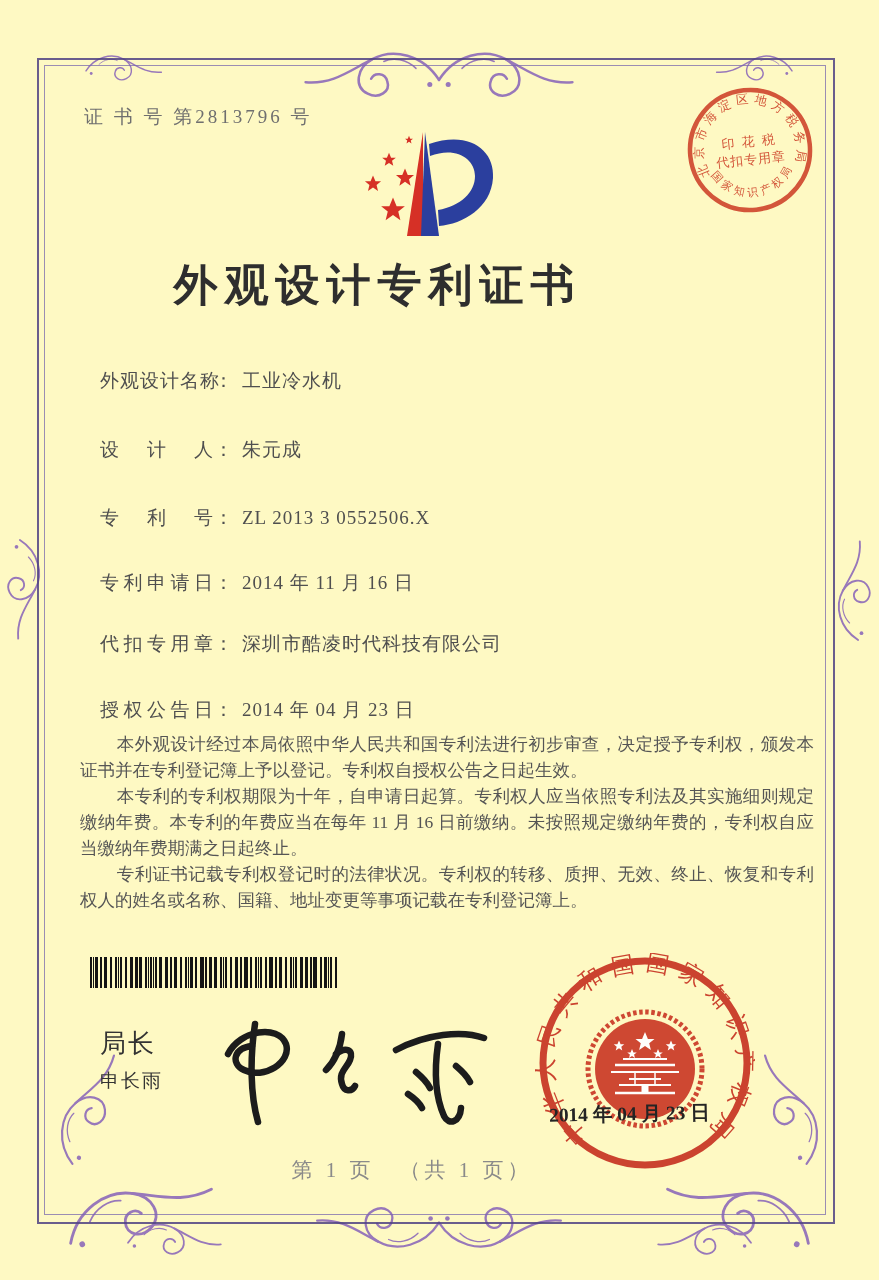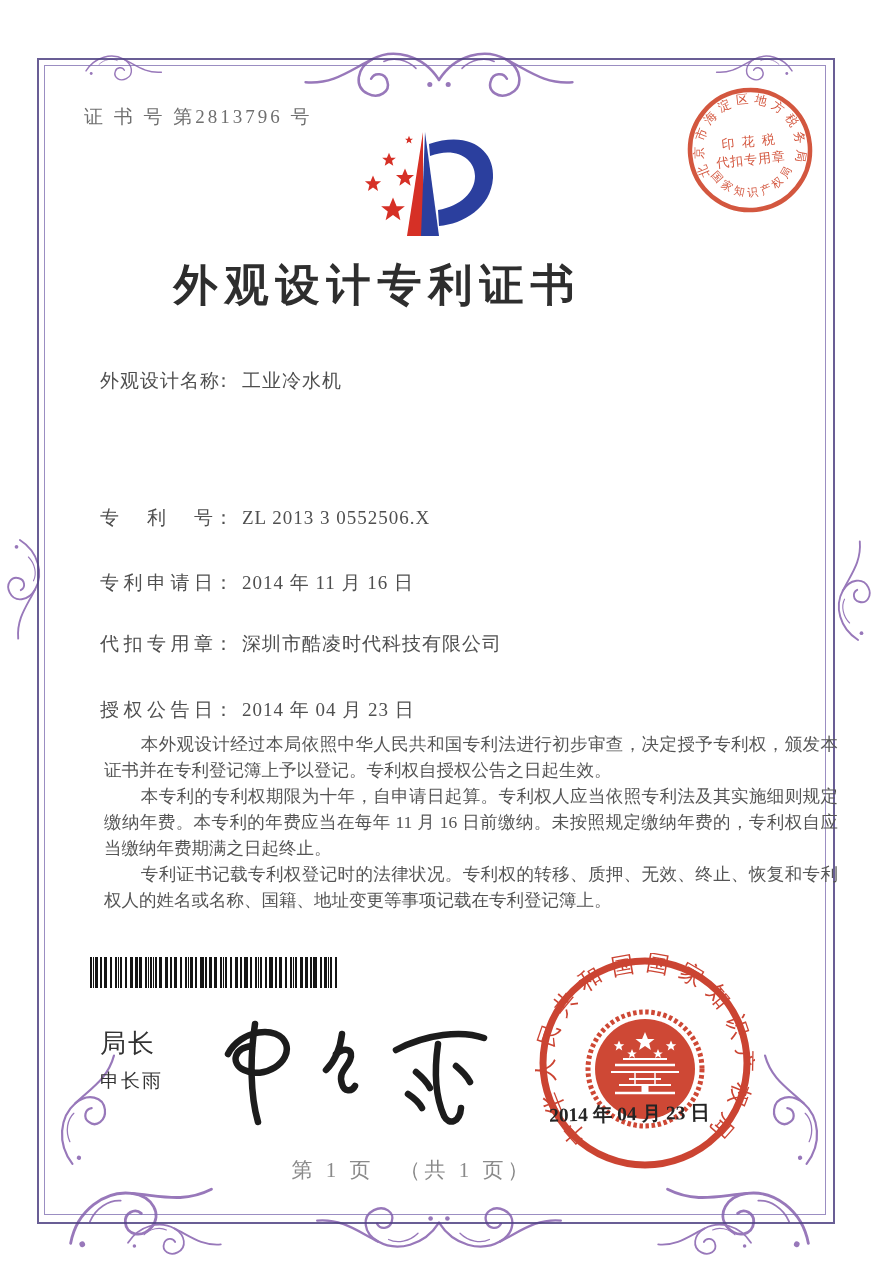--- a/index.html
+++ b/index.html
@@ -1,35 +1,35 @@
 <!DOCTYPE html>
 <html><head>
 <meta charset="utf-8">
 <style>
   html,body{margin:0;padding:0;background:#e8e8e8;}
   .page{
     position:relative;width:879px;height:1280px;margin:0 auto;
-    background:#ffffff;overflow:hidden;
+    background:#fef9c3;overflow:hidden;
     font-family:"Liberation Serif","DejaVu Serif",serif;
   }
   
   .frame-outer{position:absolute;left:37px;top:58px;width:794px;height:1162px;
     border:2.5px solid rgba(79,66,130,.85);}
   .frame-inner{position:absolute;left:44px;top:65px;width:780px;height:1148px;
     border:1px solid rgba(122,104,173,.75);}
   .ornaments{position:absolute;left:0;top:0;pointer-events:none;}
   .cert-no{position:absolute;left:84px;top:104px;font-size:19px;letter-spacing:3px;
     color:#6f6f6f;}
   .logo{position:absolute;left:363px;top:128px;}
   .title{position:absolute;left:0;top:240px;width:723px;margin:16px;text-align:center;
     font-size:44px;font-weight:bold;letter-spacing:7px;color:#2e2e2e;}
   .field{position:absolute;left:100px;font-size:19px;color:#4f4f4f;letter-spacing:1px;white-space:nowrap;}
   .f-label{display:inline-block;width:114px;text-align:justify;text-align-last:justify;}
   .f-colon{display:inline-block;margin-right:8px;}
-  .body-text{position:absolute;left:104px;top:731px;width:734px;font-size:17.5px;
+  .body-text{position:absolute;left:80px;top:731px;width:734px;font-size:17.5px;
     line-height:26px;color:#555;text-align:justify;}
   .body-text p{margin:0;text-indent:2.1em;}
   .barcode{position:absolute;left:90px;top:957px;width:248px;height:31px;
     background:
       repeating-linear-gradient(90deg,#141414 0 2px,transparent 2px 5px),
       repeating-linear-gradient(90deg,#141414 0 1px,transparent 1px 7px),
       repeating-linear-gradient(90deg,transparent 0 3px,#141414 3px 4px,transparent 4px 11px);}
   .signer-title{position:absolute;left:100px;top:1026px;font-size:26px;color:#333;letter-spacing:2px;
     font-family:"Liberation Sans","DejaVu Sans",sans-serif;}
   .signer-name{position:absolute;left:100px;top:1068px;font-size:19px;color:#333;letter-spacing:2px;
@@ -96,20 +96,23 @@
     <g fill="#2b3f9e">
       <path d="M62,4 L58,108 L76,108 Z"></path>
       <path d="M66,16 C106,2 132,22 130,50 C128,80 100,96 76,98 L75,82 C98,78 112,64 112,48 C112,30 92,18 67,28 Z"></path>
     </g>
   </svg>
 
   <h1 class="title">外观设计专利证书</h1>
 
   <div class="field" style="top:368px">
     <span class="f-label">外观设计名称</span><span class="f-colon">：</span><span class="f-value">工业冷水机</span>
+  </div>
+  <div class="field" style="top:437px">
+    <span class="f-label">设计人</span><span class="f-colon">：</span><span class="f-value">朱元成</span>
   </div>
   <div class="field" style="top:505px">
     <span class="f-label">专利号</span><span class="f-colon">：</span><span class="f-value">ZL 2013 3 0552506.X</span>
   </div>
   <div class="field" style="top:570px">
     <span class="f-label">专利申请日</span><span class="f-colon">：</span><span class="f-value">2014 年 11 月 16 日</span>
   </div>
   <div class="field" style="top:631px">
     <span class="f-label">代扣专用章</span><span class="f-colon">：</span><span class="f-value">深圳市酷凌时代科技有限公司</span>
   </div>

